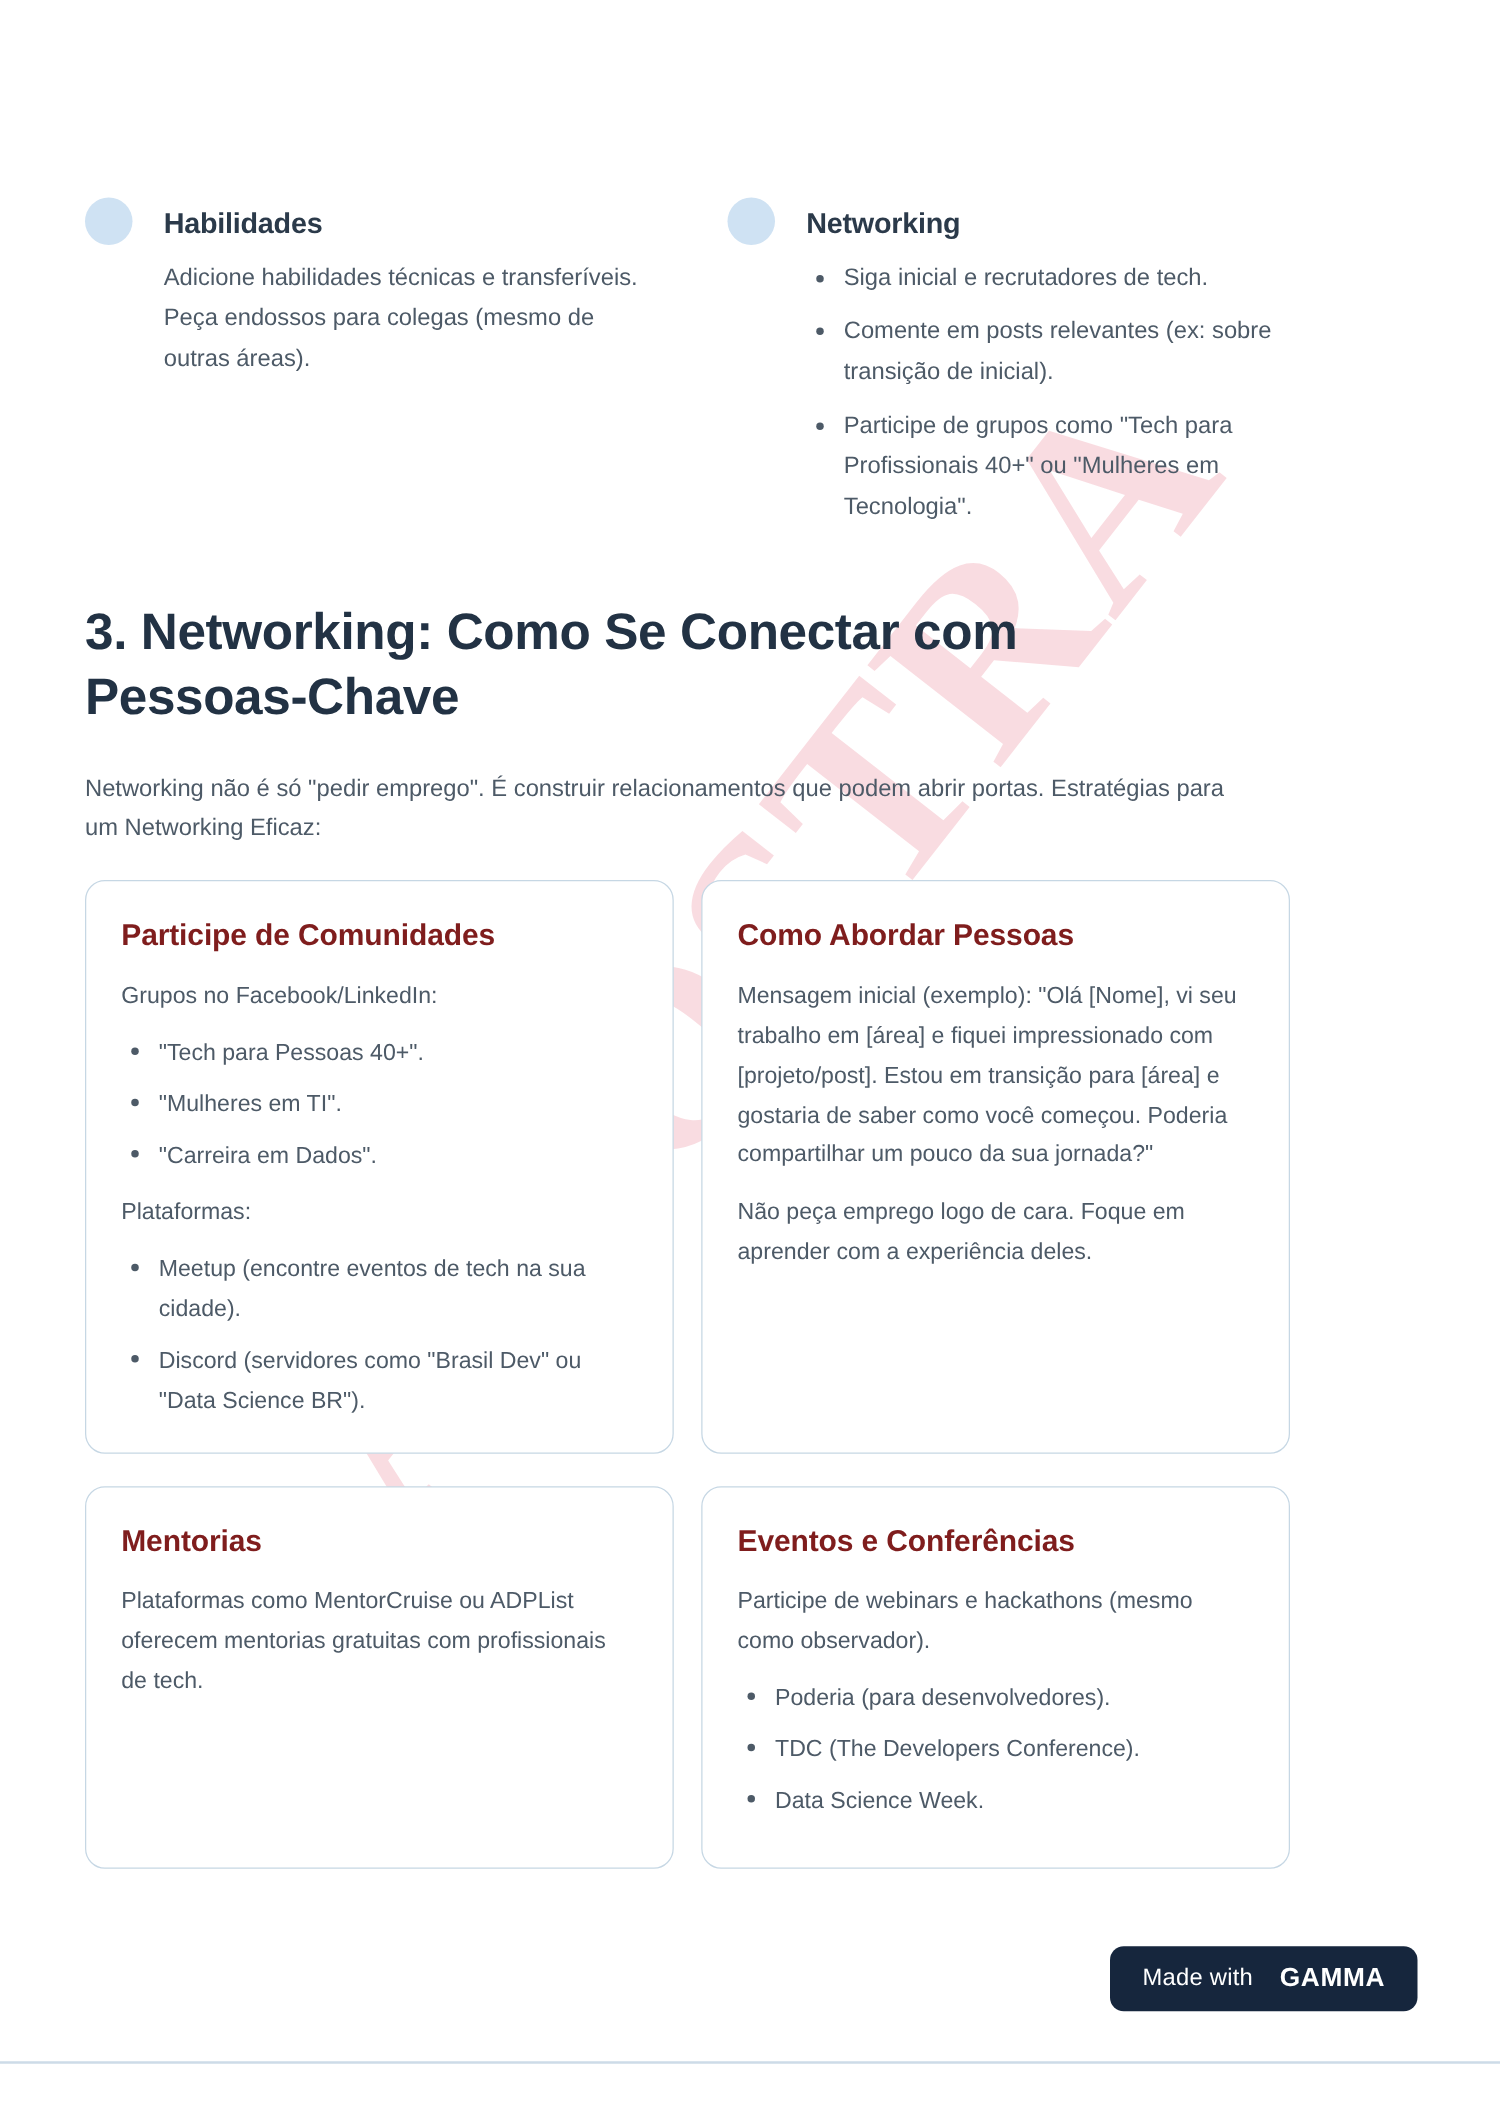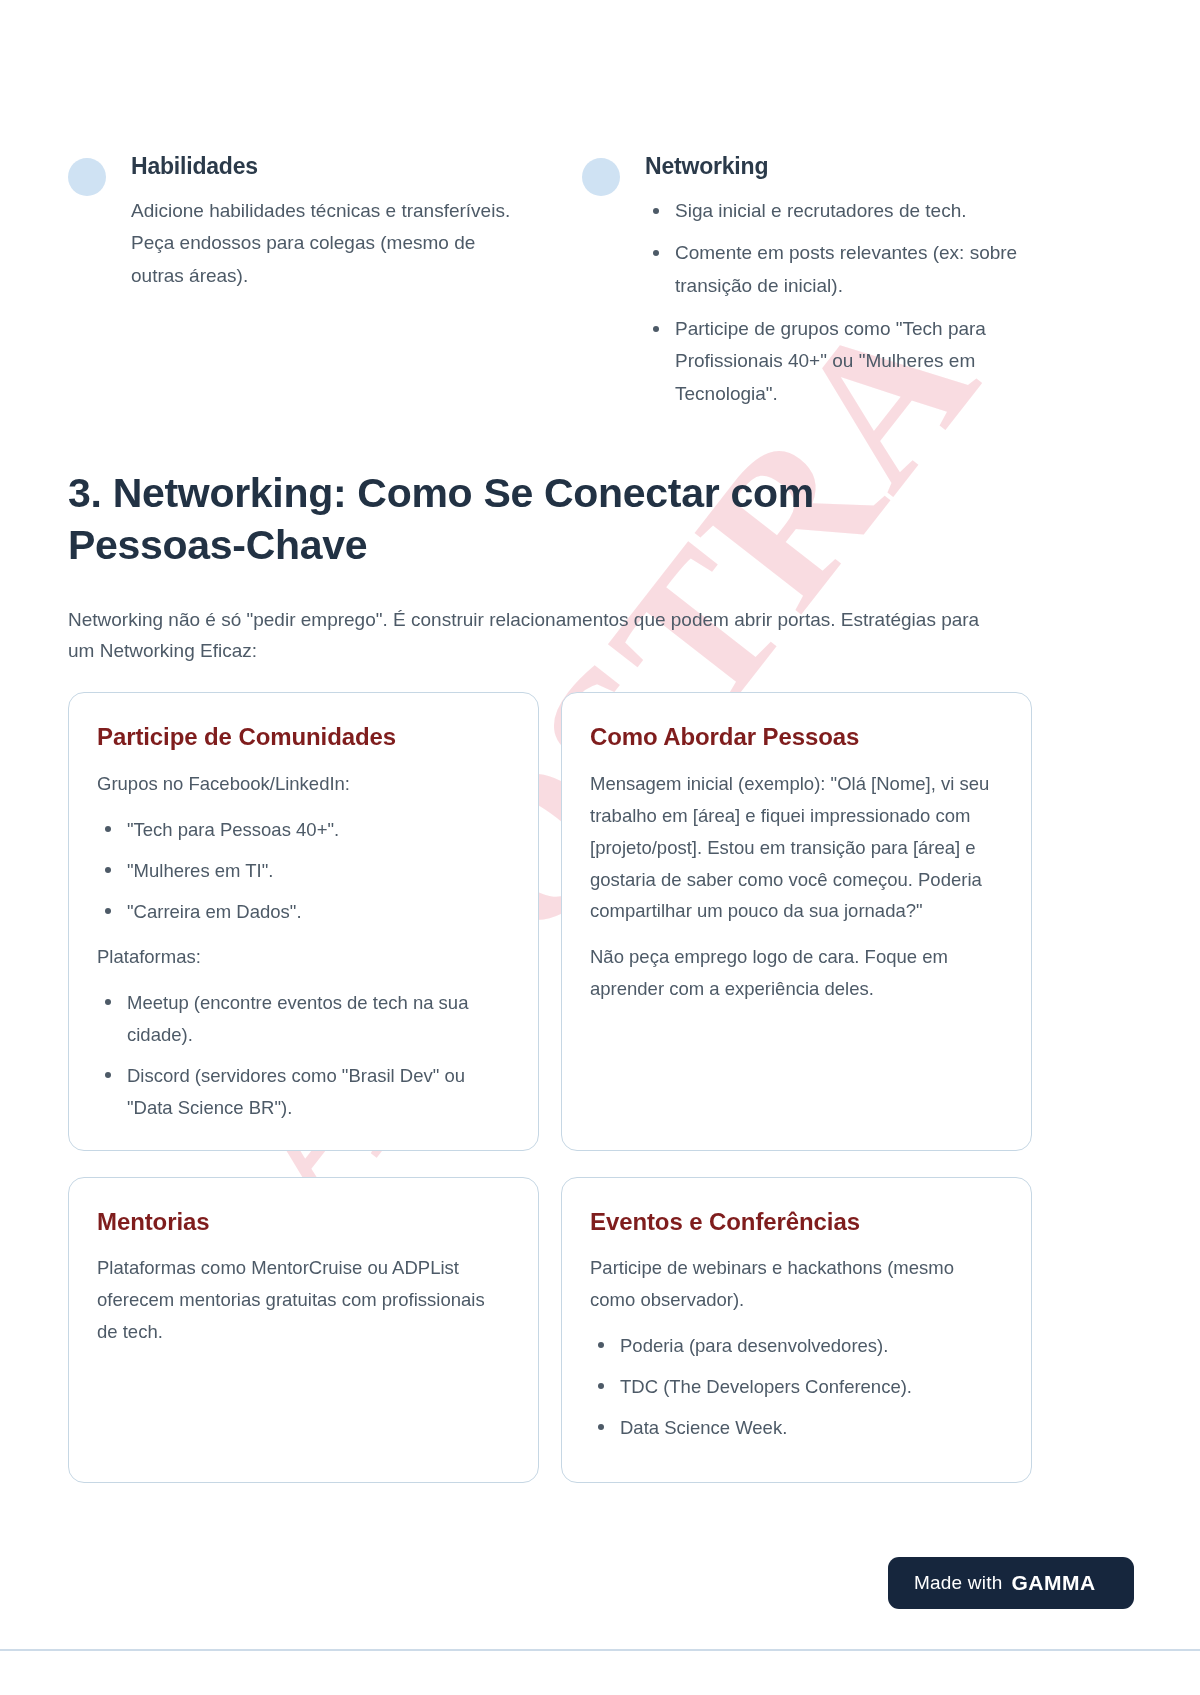--- a/index.html
+++ b/index.html
@@ -69,21 +69,21 @@
   }
   .feature-body {
     padding-left: 25px;
     flex: 1;
   }
   .feature-title {
     font-size: 23px;
     font-weight: 700;
     color: #2b3a4a;
     line-height: 1.25;
-    margin: 0 0 14px 0;
+    margin: 12px 0 14px 0;
     letter-spacing: -0.2px;
   }
   .feature-text {
     font-size: 19px;
     line-height: 1.72;
     color: #4d5a67;
     margin: 0;
     font-weight: 400;
   }
   .feature-list {
@@ -192,21 +192,21 @@
     position: absolute;
     right: 66px;
     bottom: 86px;
     background: #16263d;
     color: #ffffff;
     border-radius: 11px;
     height: 52px;
     min-width: 246px;
     display: flex;
     align-items: center;
-    justify-content: flex-start;
+    justify-content: space-between;
     gap: 9px;
     padding: 0 26px;
     box-sizing: border-box;
     z-index: 20;
   }
   .footer-badge .made-with {
     font-size: 19px;
     font-weight: 400;
     letter-spacing: .2px;
   }

